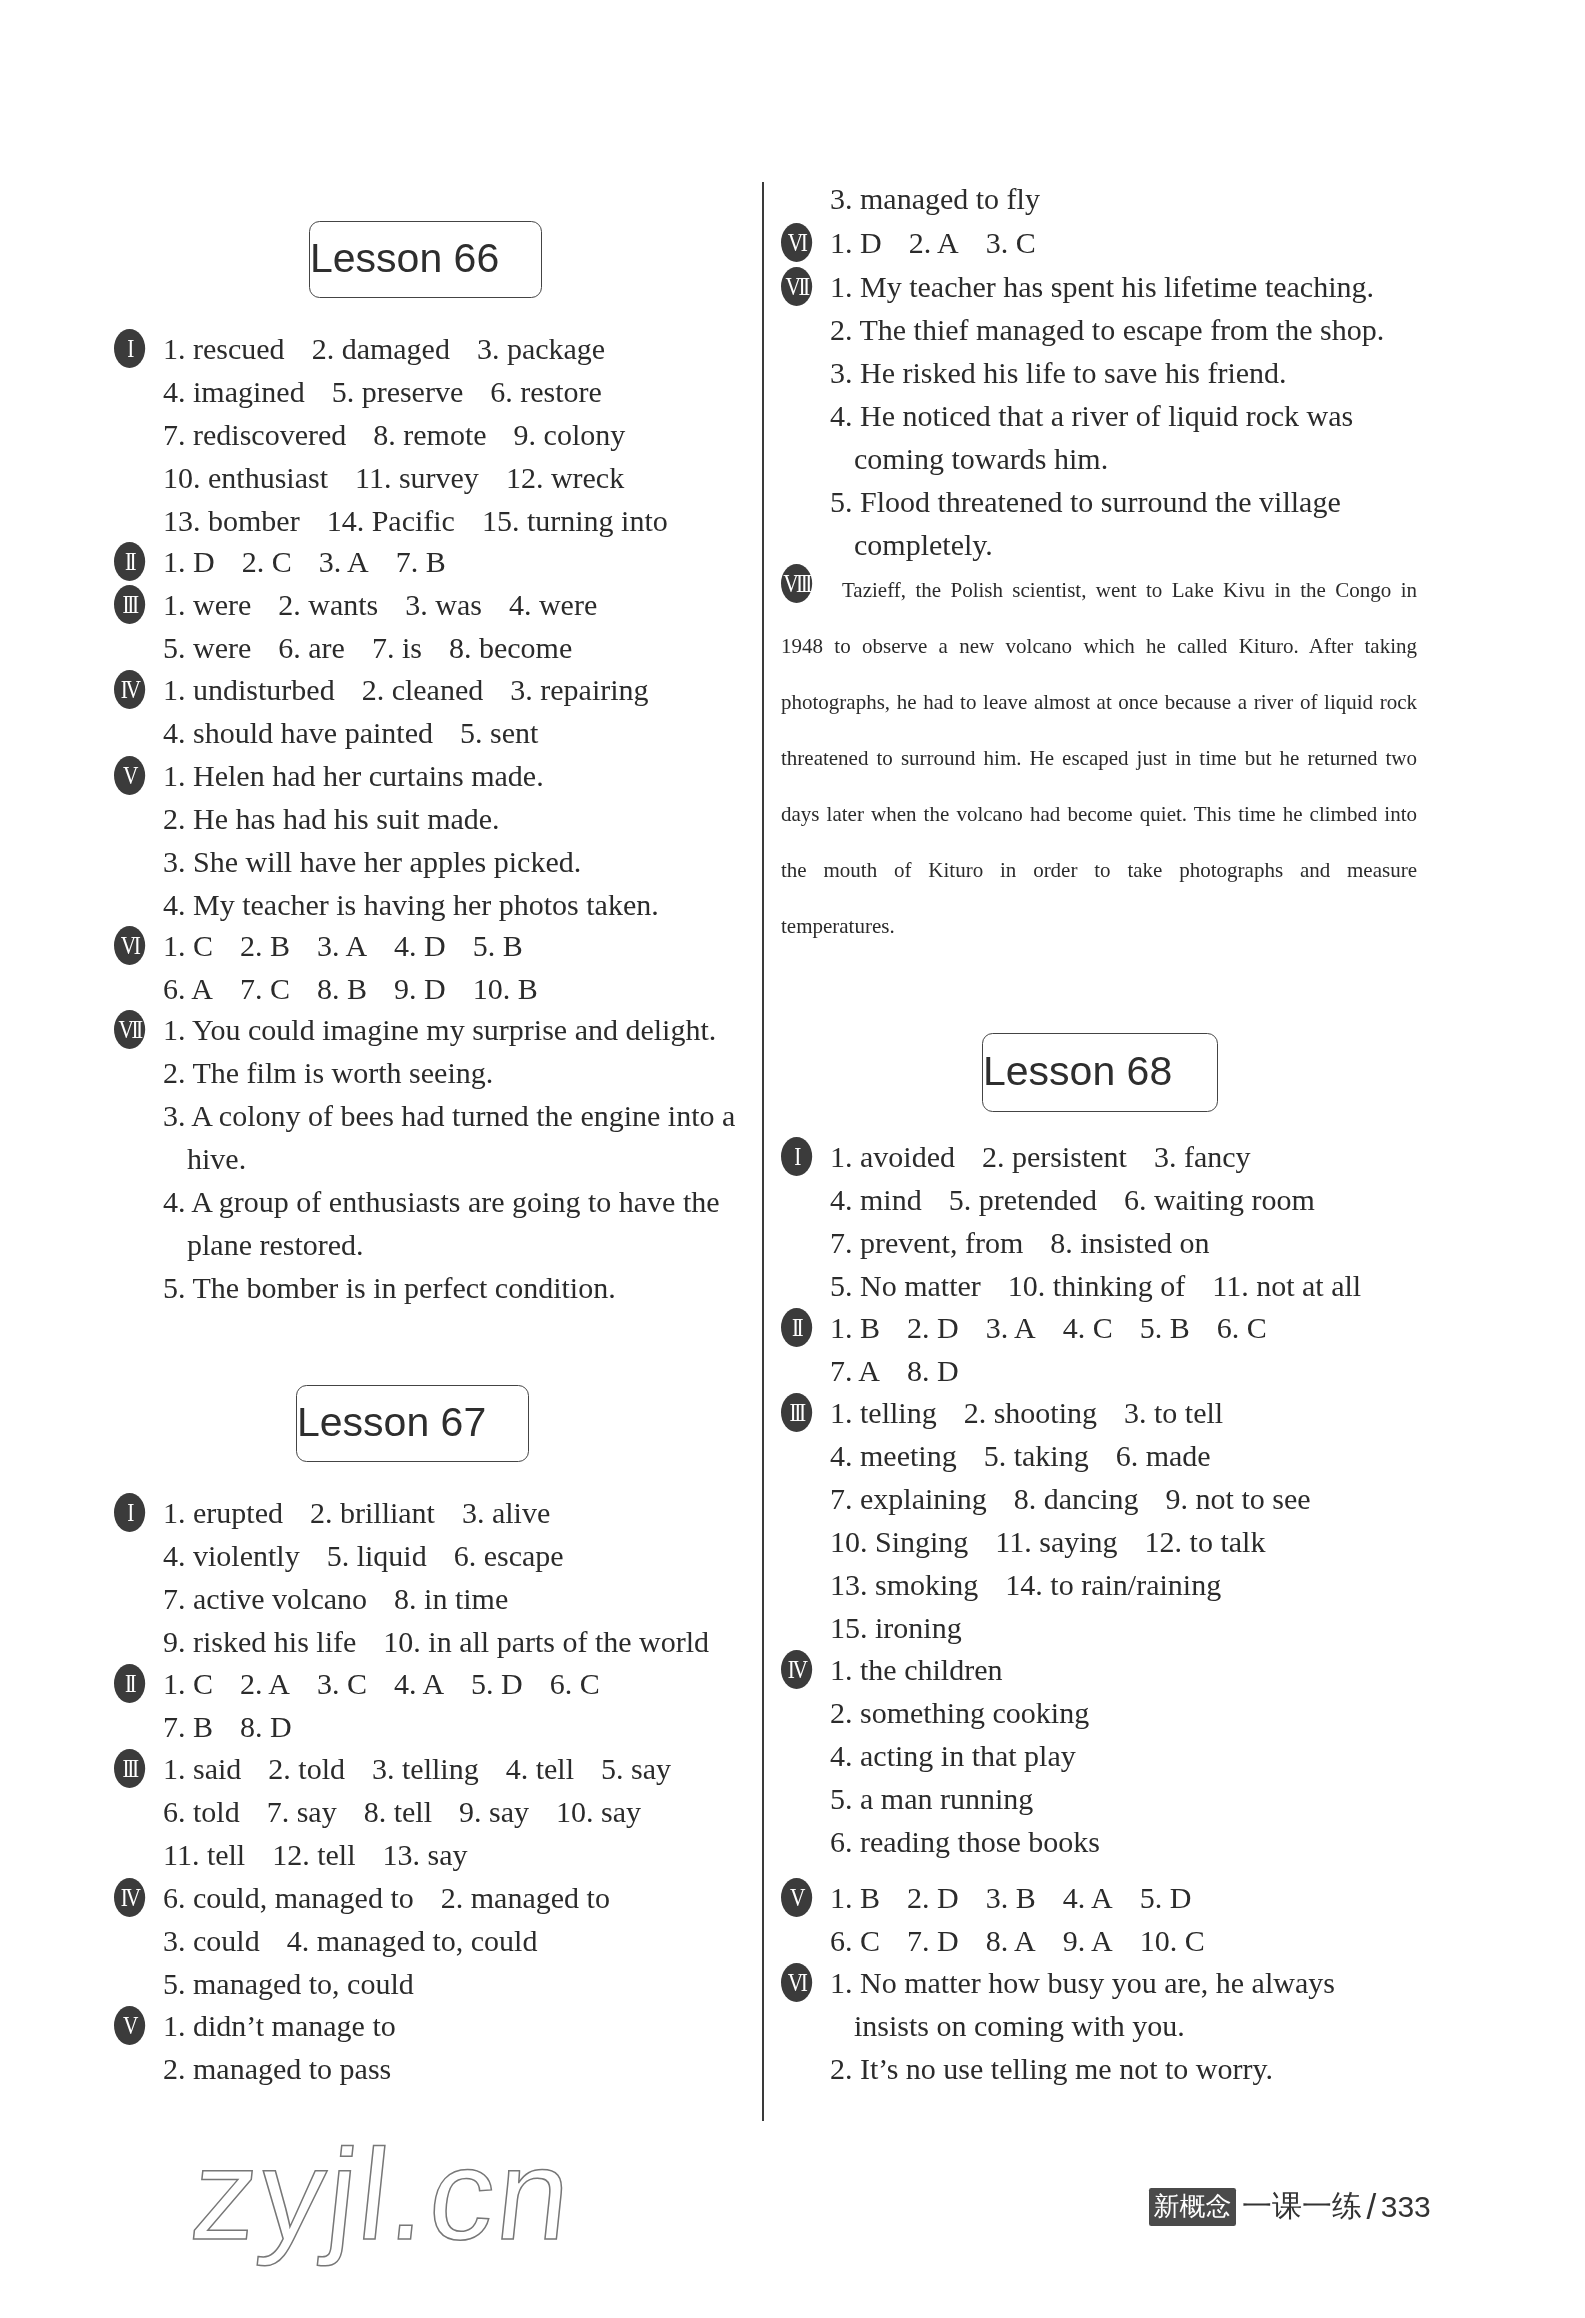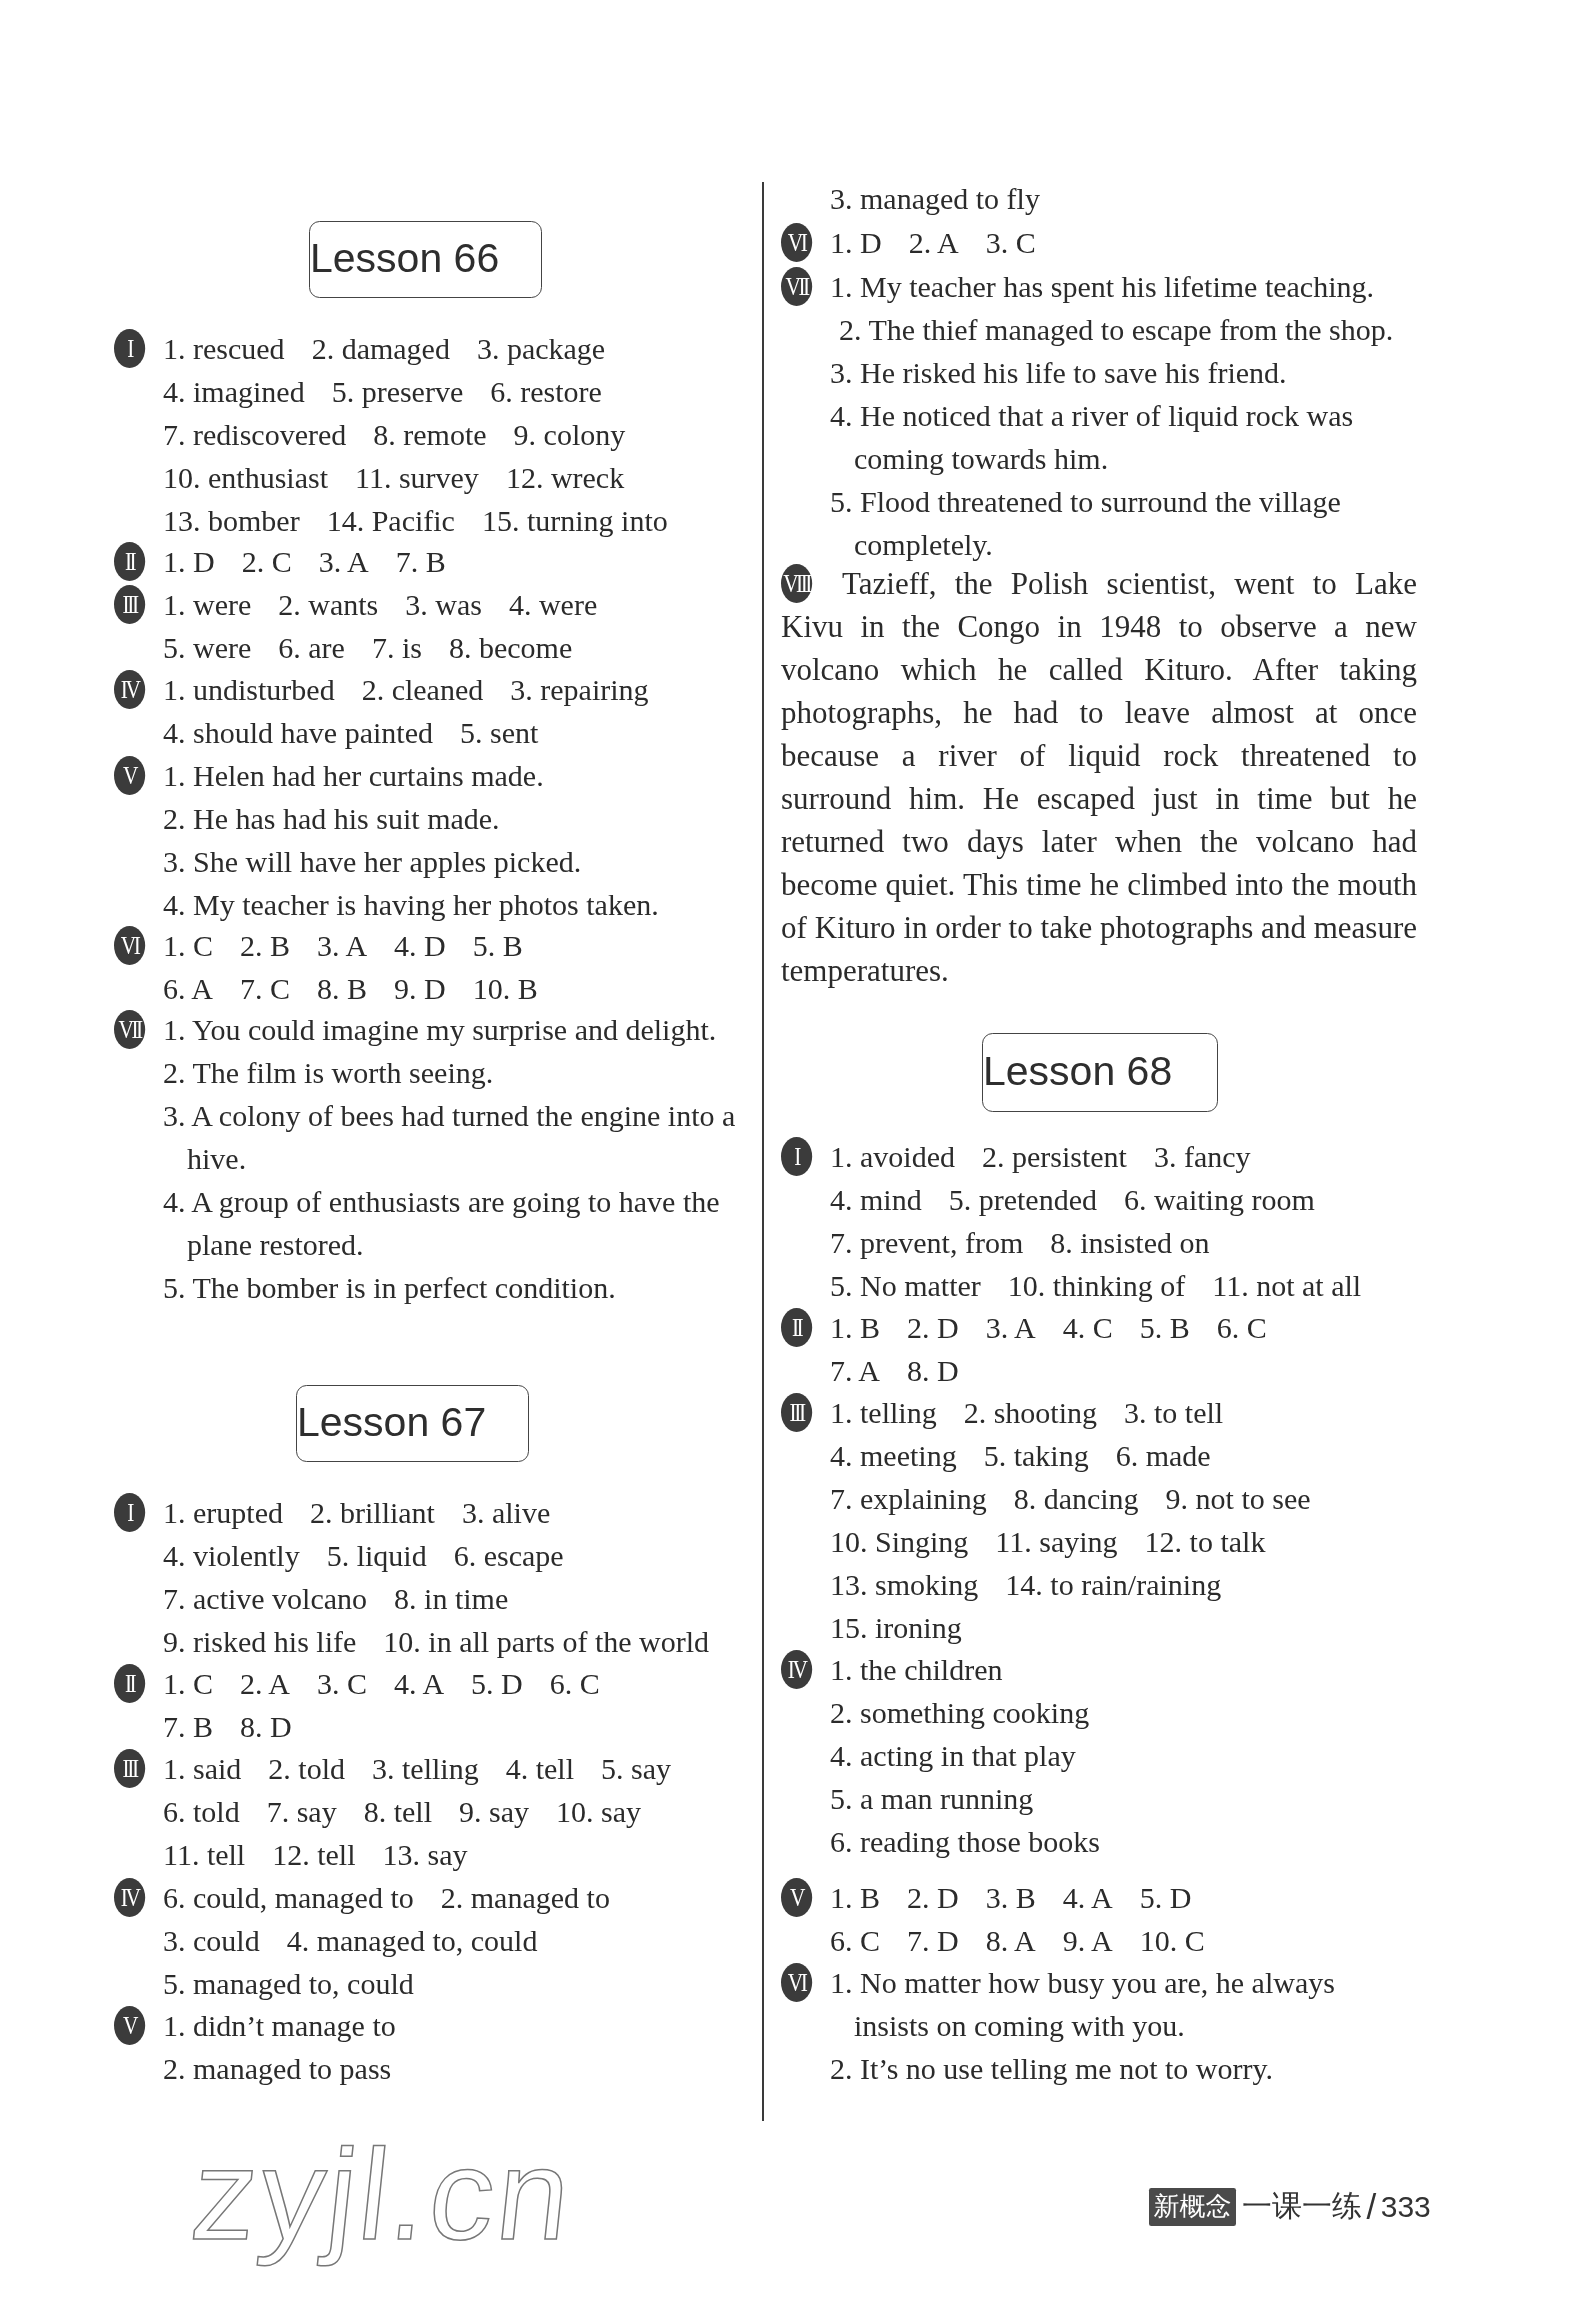--- a/index.html
+++ b/index.html
@@ -16,21 +16,21 @@
   .lesson-box span { display: block; }
 
   .section { position: absolute; left: 0; width: 636px; }
   .badge { position: absolute; left: 0; width: 38px; height: 39px; border-radius: 50%;
            background: #3b3b3b; color: #fff; font-family: "Liberation Serif", serif;
            font-size: 26px; line-height: 39px; text-align: center; letter-spacing: -3px;
            transform: scaleX(0.82); transform-origin: left center; }
   .line { font-size: 30px; line-height: 43px; white-space: nowrap; }
   .items { padding-left: 49px; }
   .item { display: inline-block; margin-right: 27px; }
-  .para { font-size: 31px; line-height: 43px; text-align: justify; }
+  .para { font-size: 21px; line-height: 56px; text-align: justify; }
 
   .footer { position: absolute; left: 1149px; top: 2186px; display: flex; align-items: center;
             font-family: "Liberation Sans", "DejaVu Sans", sans-serif; font-size: 30px; color: #333; }
   .footer .brand { background: #4a4a4a; color: #fff; padding: 1.5px 4.5px; border-radius: 2.3px; font-size: 26px; margin-right: 6px; }
   .footer .sep { margin: 0 4.5px; font-size: 35px; }
 
   .watermark { position: absolute; left: 193px; top: 2120px; font-family: "Liberation Sans", sans-serif;
                font-size: 129px; color: transparent; -webkit-text-stroke: 1.5px #777; transform: skewX(-6deg);
                letter-spacing: 3px; }
 </style>
@@ -158,21 +158,21 @@
       <div class="section" style="top: 221px;">
         <div class="badge" style="top: 1.5px;">VI</div>
         <div class="items">
           <div class="line"><span class="item">1. D</span><span class="item">2. A</span><span class="item">3. C</span></div>
         </div>
       </div>
       <div class="section" style="top: 265px;">
         <div class="badge" style="top: 1.5px;">VII</div>
         <div class="items">
           <div class="line" style="white-space: normal; text-indent: -24px; padding-left: 24px;">1. My teacher has spent his lifetime teaching.</div>
-          <div class="line" style="white-space: normal; text-indent: -24px; padding-left: 24px; margin-left: 9px;">2. The thief managed to escape from the shop.</div>
+          <div class="line" style="white-space: normal; text-indent: -24px; padding-left: 24px;">2. The thief managed to escape from the shop.</div>
           <div class="line" style="white-space: normal; text-indent: -24px; padding-left: 24px;">3. He risked his life to save his friend.</div>
           <div class="line" style="white-space: normal; text-indent: -24px; padding-left: 24px;">4. He noticed that a river of liquid rock was coming towards him.</div>
           <div class="line" style="white-space: normal; text-indent: -24px; padding-left: 24px;">5. Flood threatened to surround the village completely.</div>
         </div>
       </div>
       <div class="section" style="top: 562px;">
         <div class="badge" style="top: 1.5px;">VIII</div>
         <div class="items" style="padding-left: 0px;">
           <div class="para" style="text-indent: 61px;">Tazieff, the Polish scientist, went to Lake Kivu in the Congo in 1948 to observe a new volcano which he called Kituro. After taking photographs, he had to leave almost at once because a river of liquid rock threatened to surround him. He escaped just in time but he returned two days later when the volcano had become quiet. This time he climbed into the mouth of Kituro in order to take photographs and measure temperatures.</div>
         </div>

